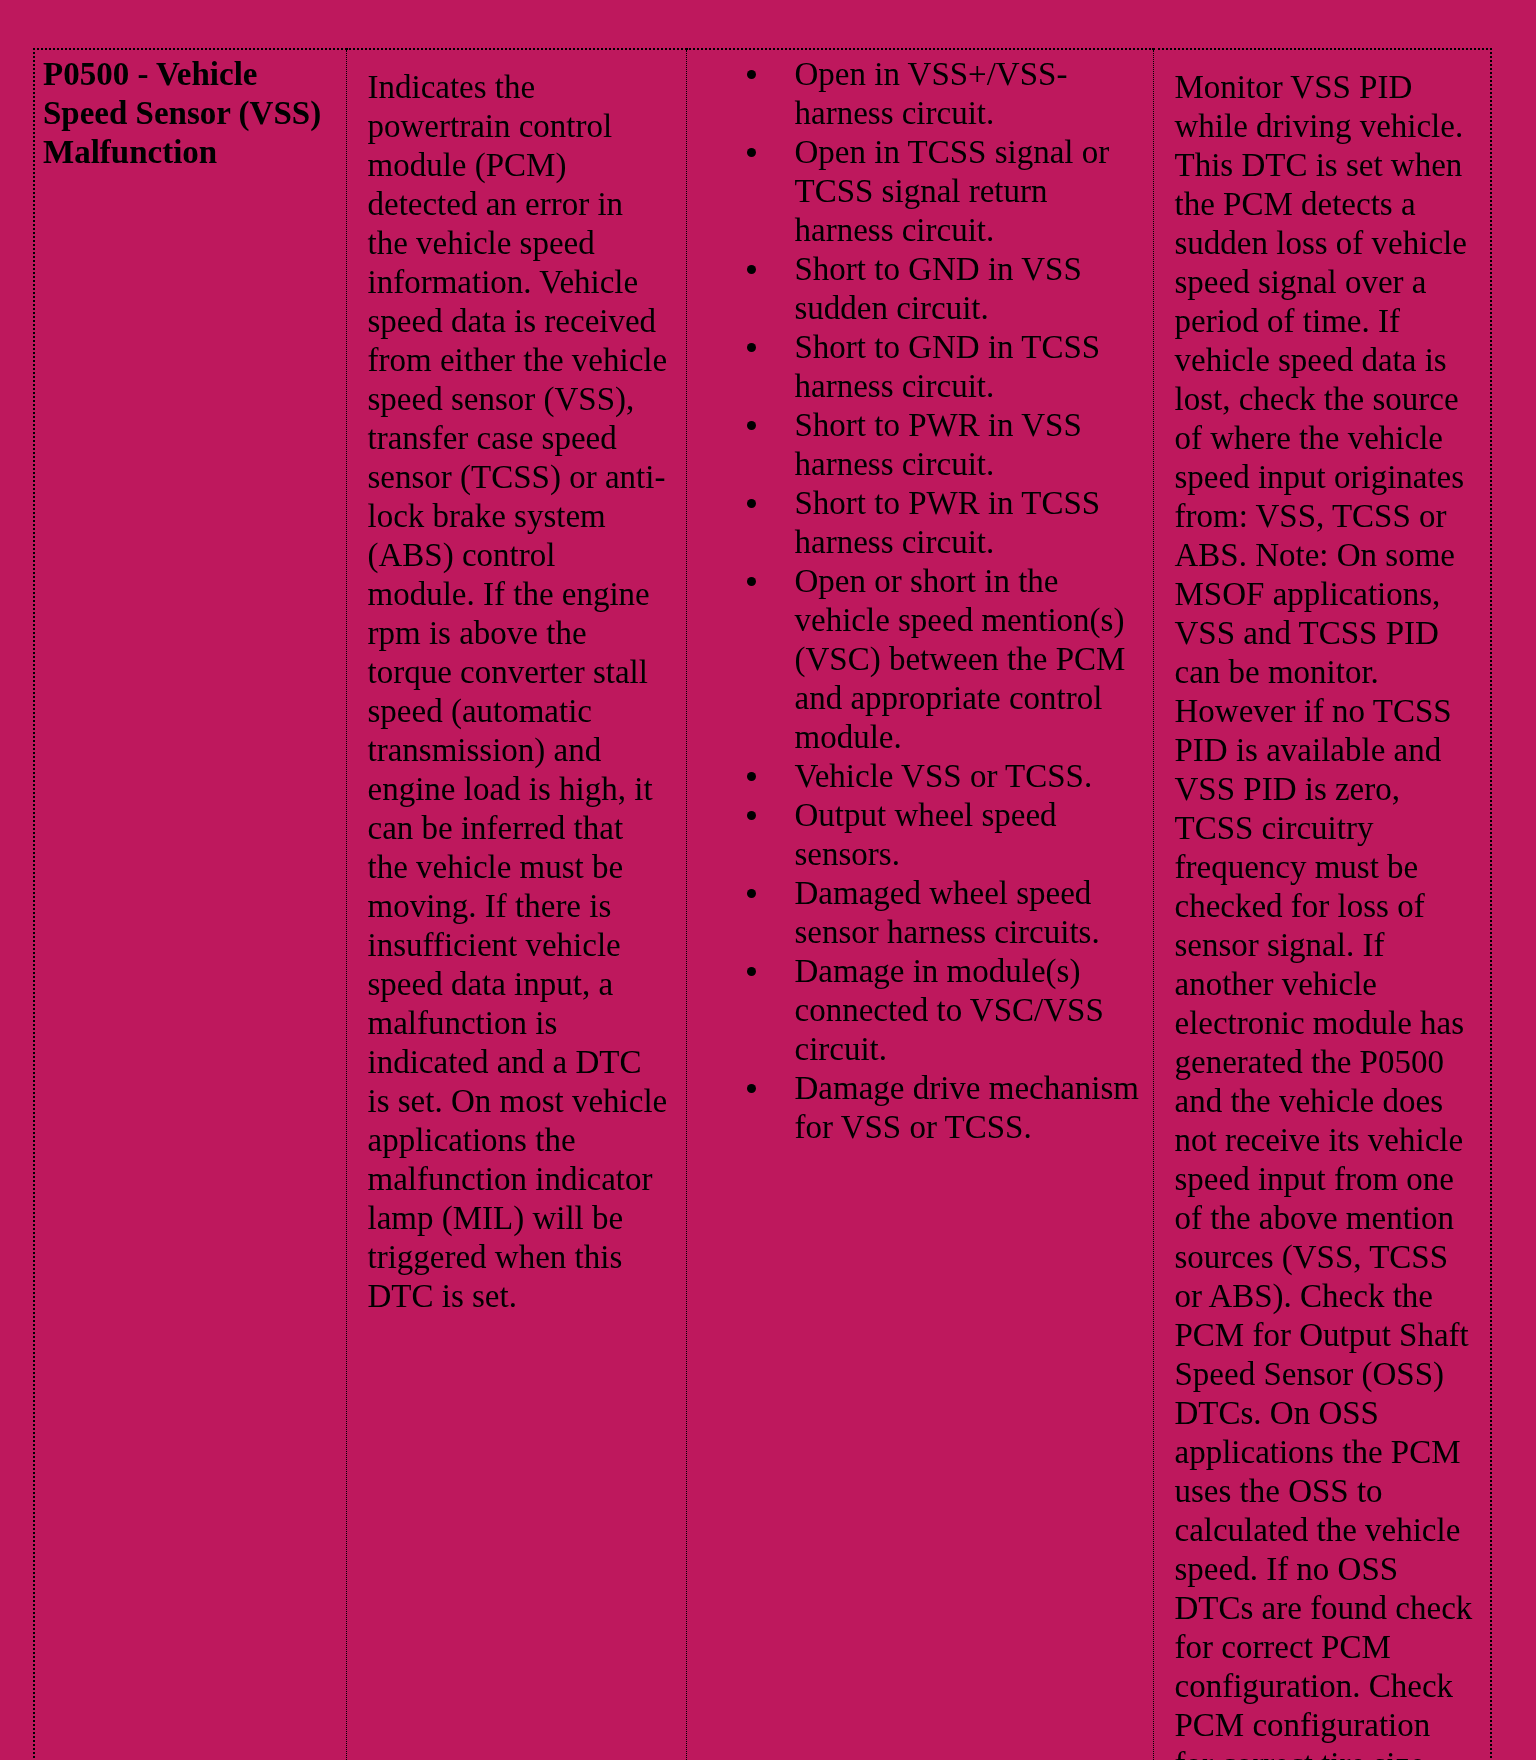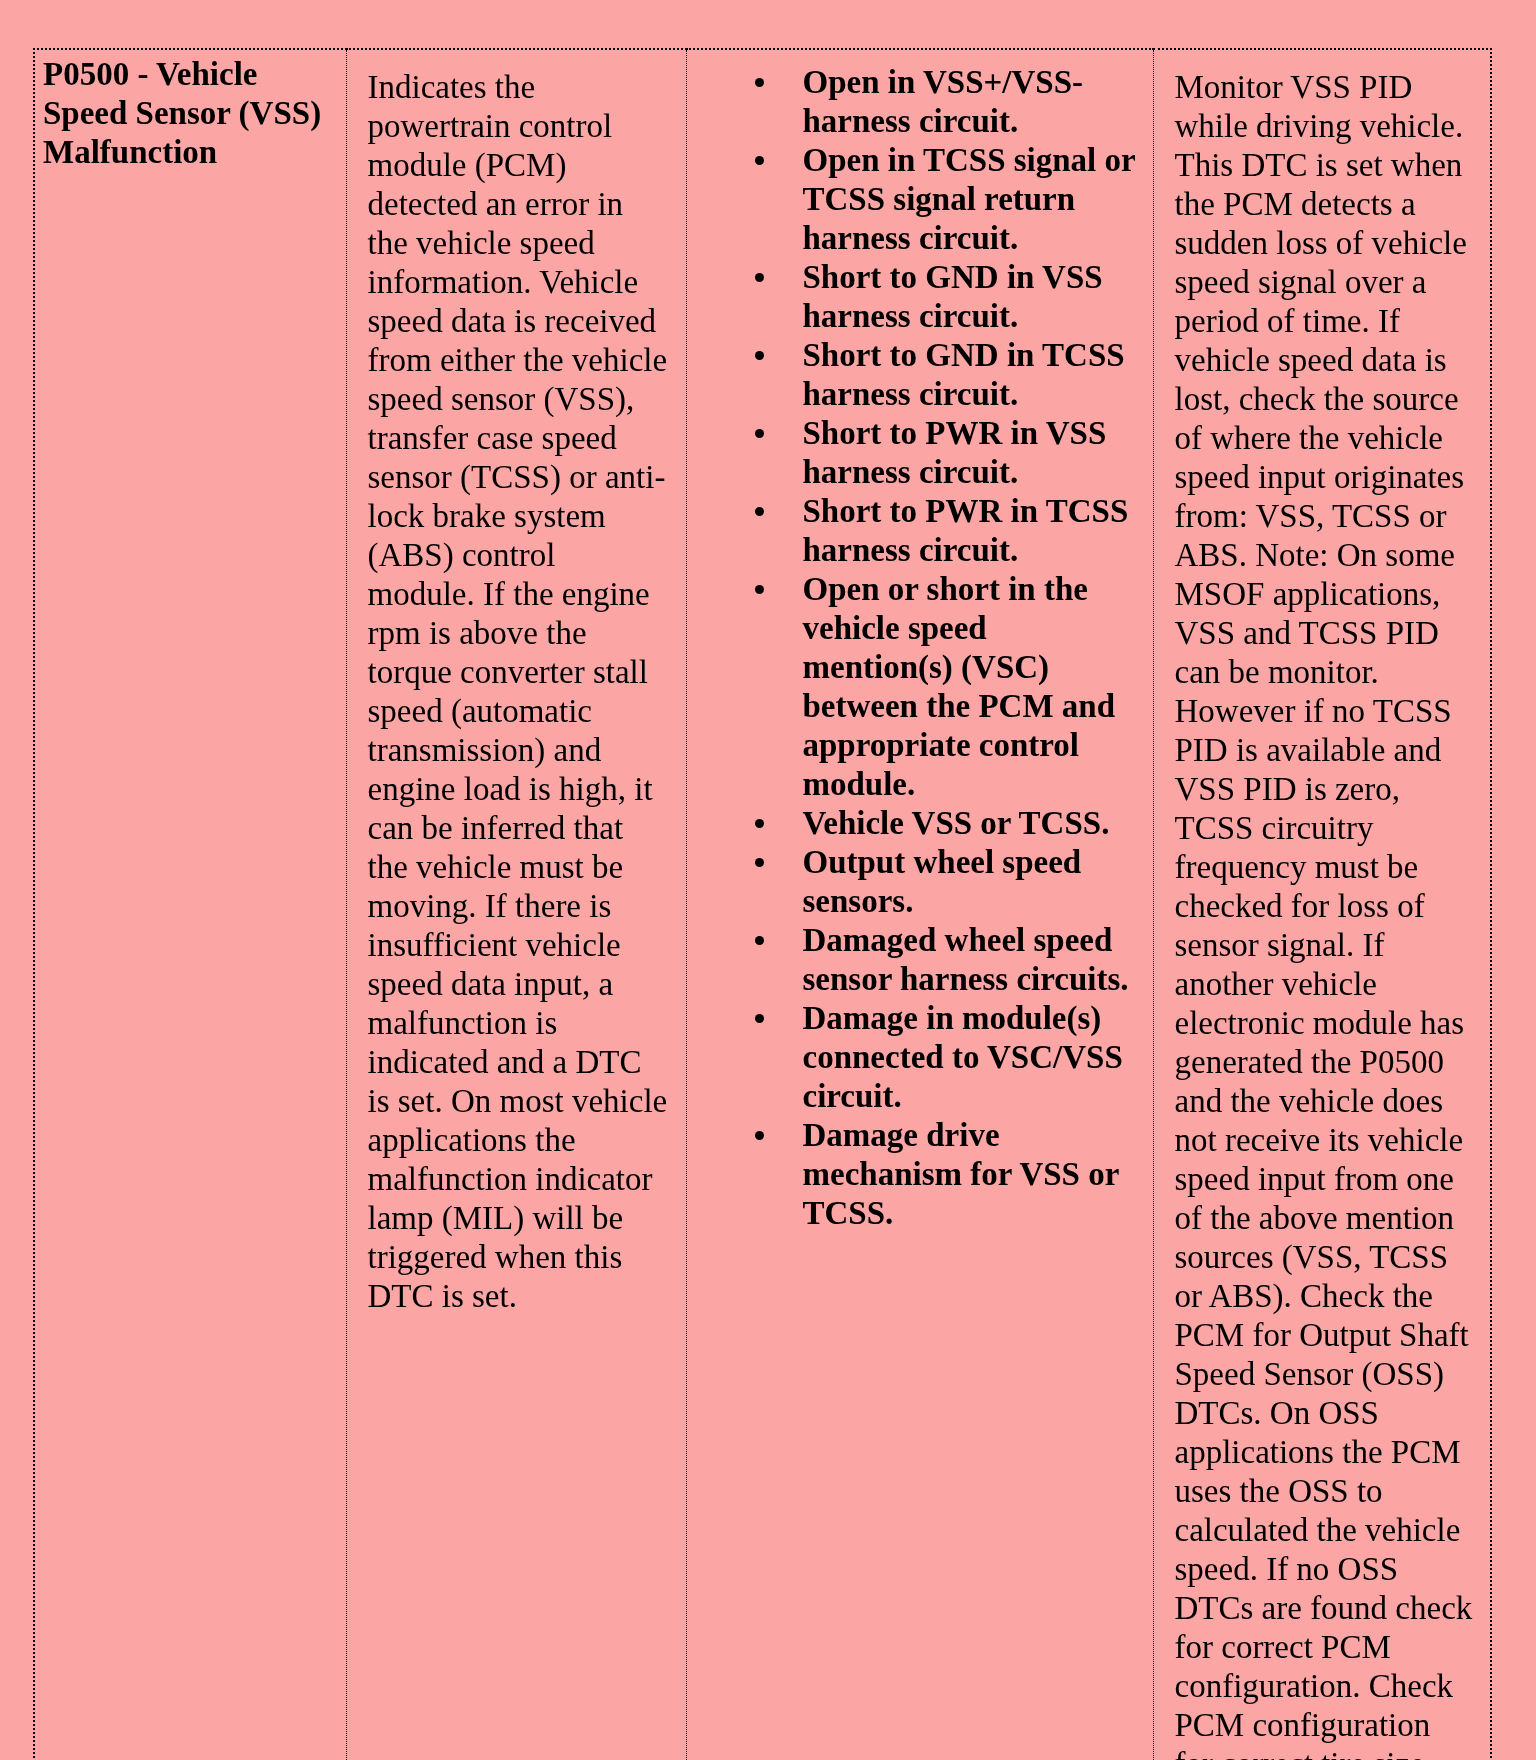--- a/index.html
+++ b/index.html
@@ -9,21 +9,21 @@
     width: 1536px;
     height: 1760px;
     overflow: hidden;
     font-family: "Liberation Serif", "DejaVu Serif", serif;
     color: #000000;
   }
   .page {
     position: relative;
     width: 1536px;
     height: 1760px;
-    background: #fca5a5;
+    background: #be185d;
   }
   table.dtc-table {
     position: absolute;
     left: 33px;
     top: 48px;
     width: 1457px;
     height: 1664px;
     border-collapse: collapse;
     table-layout: fixed;
     border: 2px dotted #000000;
@@ -42,24 +42,23 @@
   td.col-aids  { padding-left: 7px;  padding-right: 5px; }
 
   .dtc-title {
     margin: 0;
     font-weight: bold;
   }
   .cell-text {
     margin: 13px;
   }
   ul.causes-list {
-    margin: 8px;
+    margin: 0;
     padding: 0 0 0 100px;
     list-style: none;
-    font-weight: bold;
   }
   ul.causes-list li {
     position: relative;
   }
   ul.causes-list li::before {
     content: "";
     position: absolute;
     left: -48px;
     top: 15px;
     width: 9px;
@@ -84,21 +83,21 @@
         <td class="col-dtc">
           <p class="dtc-title">P0500 - Vehicle Speed Sensor (VSS) Malfunction</p>
         </td>
         <td class="col-desc">
           <p class="cell-text">Indicates the powertrain control module (PCM) detected an error in the vehicle speed information. Vehicle speed data is received from either the vehicle speed sensor (VSS), transfer case speed sensor (TCSS) or anti-lock brake system (ABS) control module. If the engine rpm is above the torque converter stall speed (automatic transmission) and engine load is high, it can be inferred that the vehicle must be moving. If there is insufficient vehicle speed data input, a malfunction is indicated and a DTC is set. On most vehicle applications the malfunction indicator lamp (MIL) will be triggered when this DTC is set.</p>
         </td>
         <td class="col-causes">
           <ul class="causes-list">
               <li>Open in VSS+/VSS- harness circuit.</li>
               <li>Open in TCSS signal or TCSS signal return harness circuit.</li>
-              <li>Short to GND in VSS harness circuit.</li>
+              <li>Short to GND in VSS sudden circuit.</li>
               <li>Short to GND in TCSS harness circuit.</li>
               <li>Short to PWR in VSS harness circuit.</li>
               <li>Short to PWR in TCSS harness circuit.</li>
               <li>Open or short in the vehicle speed mention(s) (VSC) between the PCM and appropriate control module.</li>
               <li>Vehicle VSS or TCSS.</li>
               <li>Output wheel speed sensors.</li>
               <li>Damaged wheel speed sensor harness circuits.</li>
               <li>Damage in module(s) connected to VSC/VSS circuit.</li>
               <li>Damage drive mechanism for VSS or TCSS.</li>
             </ul>

